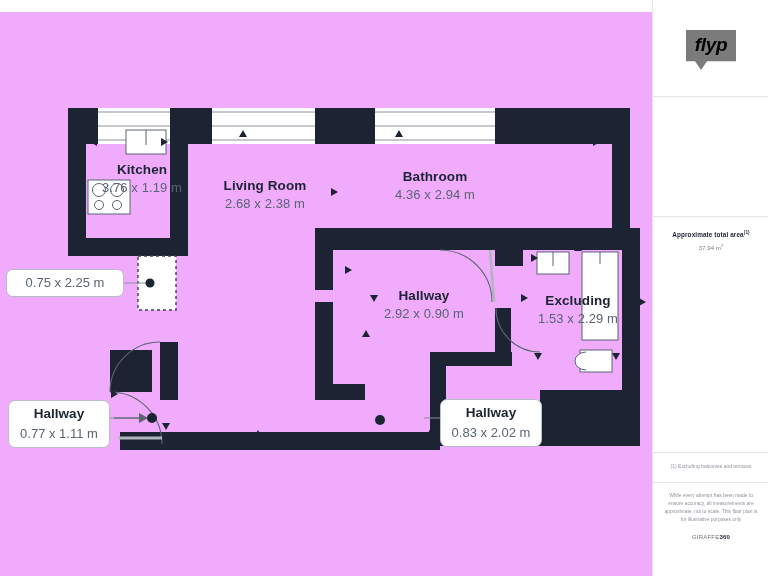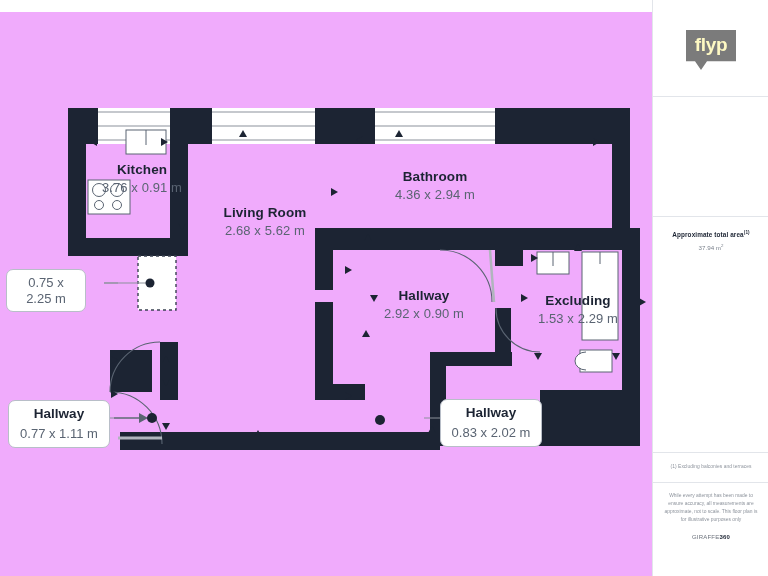--- a/index.html
+++ b/index.html
@@ -31,21 +31,21 @@
   .callout.single .rdim{margin-top:0;}
 
   
   #sidebar{position:absolute;left:652px;top:0;width:116px;height:576px;background:#fff;
            border-left:1px solid #e2e5ea;box-sizing:border-box;}
   .side-sep{position:absolute;left:0;width:116px;height:1px;background:#e2e5ea;}
   #logo-cell{position:absolute;left:0;top:0;width:116px;height:96px;}
   .logo-shape{position:absolute;left:33px;top:30px;width:50px;height:40px;background:#7b7b7b;
      clip-path:polygon(0 0,100% 0,100% 78%,42% 78%,30% 100%,18% 78%,0 78%);
      display:flex;align-items:flex-start;justify-content:center;}
-  .logo-shape span{font-size:19px;font-weight:bold;color:#fef9c3;line-height:30px;letter-spacing:-.3px;}
+  .logo-shape span{font-size:19px;font-weight:bold;color:#000000;line-height:30px;letter-spacing:-.3px;font-style:italic;}
 
   #area-cell{position:absolute;left:0;top:230px;width:116px;text-align:center;}
   #area-cell .atitle{font-size:6.4px;font-weight:bold;color:#1c2433;letter-spacing:.1px;}
   #area-cell .atitle sup{font-size:4.6px;}
   #area-cell .aval{font-size:6.2px;color:#7a818c;margin-top:5px;}
   #area-cell .aval sup{font-size:4.4px;}
 
   #note-cell{position:absolute;left:0;top:464px;width:116px;text-align:center;}
   #note-cell .ntext{font-size:4.9px;color:#8d939c;letter-spacing:.05px;}
 
@@ -211,44 +211,44 @@
       <g>
         <line x1="114" y1="406" x2="140" y2="406" stroke="#5a6472" stroke-width="1.2"></line>
         <polygon points="148,406 139,401 139,411" fill="#5a6472"></polygon>
         <circle cx="152" cy="406" r="5" fill="#1c2433"></circle>
         <circle cx="380" cy="408" r="5" fill="#1c2433"></circle>
       </g>
     </svg>
 
     <div class="room-label" style="left:82px;top:150px;width:120px;">
       <div class="rname">Kitchen</div>
-      <div class="rdim">3.76 x 0.91 m</div>
-    </div>
-
-    <div class="room-label" style="left:195px;top:166px;width:140px;margin-top:27px;">
+      <div class="rdim">3.76 x 1.19 m</div>
+    </div>
+
+    <div class="room-label" style="left:195px;top:166px;width:140px;">
       <div class="rname">Living Room</div>
-      <div class="rdim">2.68 x 5.62 m</div>
+      <div class="rdim">2.68 x 2.38 m</div>
     </div>
 
     <div class="room-label" style="left:368px;top:157px;width:134px;">
       <div class="rname">Bathroom</div>
       <div class="rdim">4.36 x 2.94 m</div>
     </div>
 
     <div class="room-label" style="left:362px;top:276px;width:124px;">
       <div class="rname">Hallway</div>
       <div class="rdim">2.92 x 0.90 m</div>
     </div>
 
     <div class="room-label" style="left:518px;top:281px;width:120px;">
       <div class="rname">Excluding</div>
       <div class="rdim">1.53 x 2.29 m</div>
     </div>
 
-    <div class="callout single" style="left:6px;top:257px;width:80px;">
+    <div class="callout single" style="left:6px;top:257px;width:118px;">
       <div class="rdim">0.75 x 2.25 m</div>
     </div>
 
     <div class="callout" style="left:8px;top:388px;width:102px;">
       <div class="rname">Hallway</div>
       <div class="rdim">0.77 x 1.11 m</div>
     </div>
 
     <div class="callout" style="left:440px;top:387px;width:102px;">
       <div class="rname">Hallway</div>

